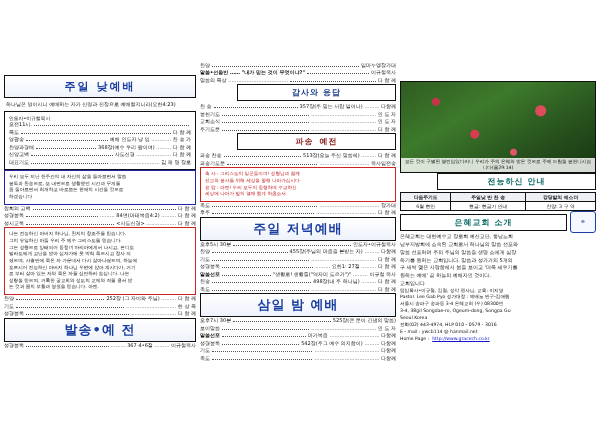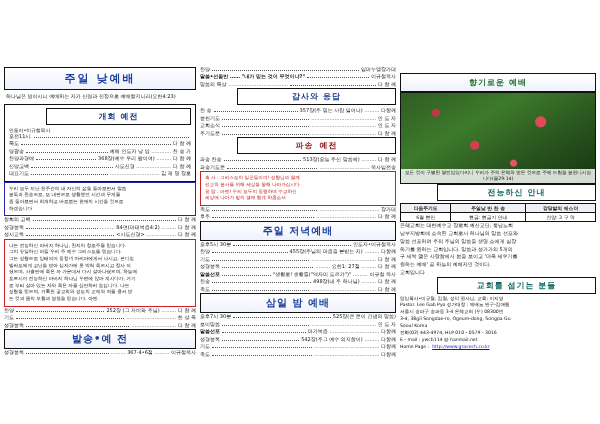--- a/index.html
+++ b/index.html
@@ -26,21 +26,21 @@
     border:1px solid #111;
     text-align:center;
     font-weight:bold;
     font-size:11px;
     color:#1b3fa0;
     padding:3px 0;
     letter-spacing:2px;
     background:linear-gradient(#ffffff,#eef2fb);
   }
   .title-banner.green { color:#1d6b2b; font-size:8px; letter-spacing:1px; }
-  .title-banner.small { font-size:10px; letter-spacing:1px; padding:2px 0; }
+  .title-banner.small { font-size:13px; letter-spacing:1px; padding:2px 0; }
 
   .verse { font-size:5px; line-height:1.45; padding:3px 2px; }
 
   .sec-head {
     text-align:center; font-weight:bold; font-size:8px; color:#163a8a;
     border:1px solid #111; padding:2px 0; margin-bottom:2px;
     letter-spacing:1px;
     margin-left:37px;
   }
   .sec-head.maroon { color:#8a1616;font-family:Liberation Mono, monospace; }
@@ -94,21 +94,20 @@
 
 <div class="sheet">
 
   <div class="col col1">
 
     <div class="title-banner">주일 낮예배</div>
 
     <div class="verse">하나님은 영이시니 예배하는 자가 신령과 진정으로 예배할지니라(요한4:23)</div>
 
     <div class="box">
-      <div class="sec-head">개회 예전</div>
       <div class="topline">
         <span>인도자•이규철목사</span>
       </div>
       <div class="ord">
         <div class="row">
           <span class="l">오전11시.</span>
           <span class="dots"></span>
           <span class="r"></span>
         </div>
         <div class="row">
@@ -352,21 +351,20 @@
       <div class="row">
         <span class="l">축도</span>
         <span class="dots"></span>
         <span class="r">………………………………… 다함께</span>
       </div>
     </div>
   </div>
 
   <div class="col col3">
 
-    <div class="title-banner green">향기로운 예배</div>
 
     <div class="photo">
       <div class="cap">모든 것이 구별된 열린입있다지니 우리가 주의 은혜와 받은 것으로 주께 드림을 봉헌니시습니다(롬29:14)</div>
     </div>
 
     <div class="sec-head teal">전능하신 안내</div>
     <table class="tbl">
       <tbody>
           <tr>
         <th>다음주기도</th>
@@ -374,32 +372,35 @@
         <th>강당발의 에스더</th>
       </tr>
       <tr>
         <td>6월 현인</td>
         <td>현금: 현금기 안내</td>
         <td>찬양: 3 구 역</td>
       </tr>
     </tbody>
       </table>
 
+    <div class="flexrow">
+      <div class="sec-head teal" style="flex:1;margin:0;">은혜교회 소개</div>
+      <div class="emblem">✠</div>
+    </div>
 
     <div class="notice">
       <div>은혜교회는 대한예수교 장로회 예산교단, 동남노회</div>
       <div>남부지방회에 소속된 교회로서 하나님의 말씀 선포와</div>
       <div>말씀 선포하며 주의 주님의 말씀을 생명 소에게 심장</div>
       <div>하기를 원하는 교회입니다. 말씀과 성가가의 5개의</div>
       <div>구 새싹 맺은 사랑함에서 봄을 보이고 '더욱 세우기를</div>
       <div>원하는 예배' 곧 하늘의 예배자인 것이다.</div>
       <div>교회입니다</div>
     </div>
 
-    <div class="sec-head teal">교회를 섬기는 분들</div>
     <div class="church-info">
       <div>담임목사•이규철, 김철, 성악 권사님, 교육: 이지영</div>
       <div>Pastor. Lee Gab Pyo 성가대장 : 예배노 반구-김애림</div>
       <div>서울시 송파구 송파동 3-4 은혜교회 (우) 08300번</div>
       <div>3-4, 38gil Songdae-ro, Ogeum-dong, Songpa Gu</div>
       <div>Seoul Korea</div>
       <div>전화(02) 443-4974, HLP 010 - 0579 - 3016</div>
       <div>E - mail : ywcb114 @ hanmail.net</div>
       <div class="flexrow">
         <span>Home Page :</span>

